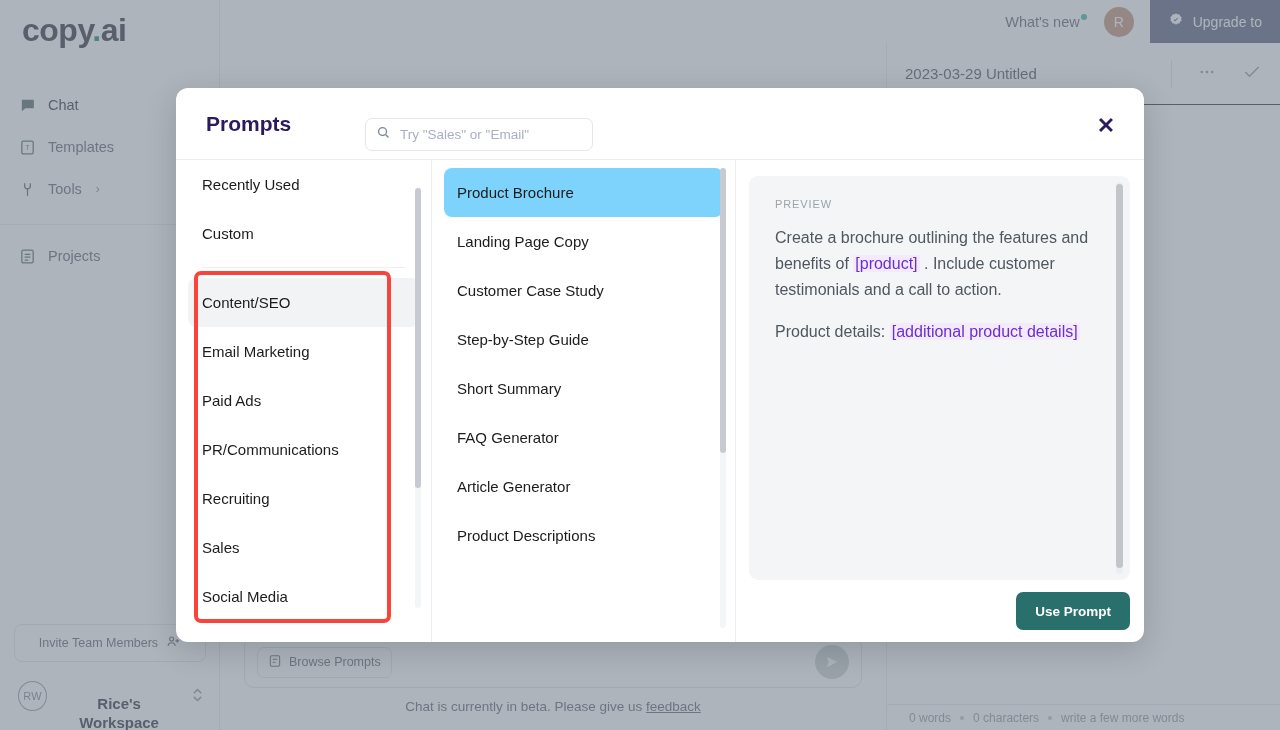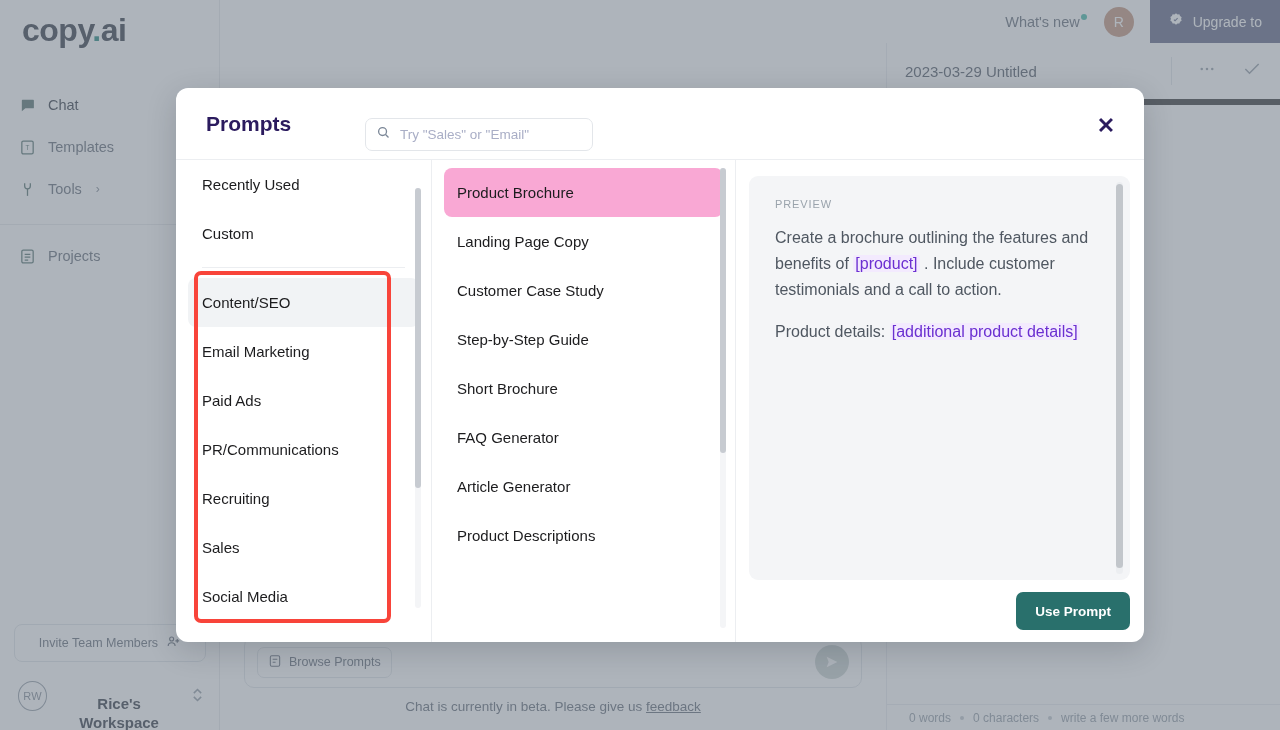--- a/index.html
+++ b/index.html
@@ -72,21 +72,21 @@
   }
   .upgrade {
     height: 43px; background: #6a6f8e; color: #ffffff;
     display: flex; align-items: center; gap: 9px; padding: 0 18px;
     font-size: 14px;
   }
   .upgrade svg { width: 16px; height: 16px; }
 
   .doc-header {
     position: absolute; left: 886px; top: 43px; right: 0; height: 62px;
-    border-bottom: 6px solid #404040; border-left: 1px solid #eceef1;
+    border-bottom: 1px solid #404040; border-left: 1px solid #eceef1;
     display: flex; align-items: center; padding: 0 18px;
   }
   .doc-title { font-size: 15px; color: #5c6470; }
   .doc-actions { margin-left: auto; display: flex; align-items: center; gap: 26px; color: #9aa3ac; }
   .vline { width: 1px; height: 28px; background: #e3e6ea; }
   .doc-body {
     position: absolute; left: 886px; top: 105px; right: 0; bottom: 26px;
     border-left: 1px solid #eceef1;
     padding: 62px 0 0 14px; color: #b6bcc4; font-size: 15px;
   }
@@ -189,21 +189,21 @@
   .col-prompts {
     position: relative; width: 304px; height: 482px;
     border-right: 1px solid #eceef1; overflow: hidden;
   }
   .prompt-list { padding: 8px 12px 0 12px; }
   .prompt-item {
     height: 49px; display: flex; align-items: center;
     padding: 0 13px; border-radius: 8px;
     font-size: 15px; color: #1c1c1e;
   }
-  .prompt-item.selected { background: #f9a8d4; }
+  .prompt-item.selected { background: #7dd3fc; }
   .scroll-track-prompts {
     position: absolute; right: 9px; top: 8px; width: 6px; height: 460px;
     background: #f4f5f7; border-radius: 3px;
   }
   .scroll-thumb-prompts {
     position: absolute; right: 9px; top: 8px; width: 6px; height: 285px;
     background: #c7cbd1; border-radius: 3px;
   }
 
   
@@ -460,21 +460,21 @@
           <div class="prompt-item">
             <span>Landing Page Copy</span>
           </div>
           <div class="prompt-item">
             <span>Customer Case Study</span>
           </div>
           <div class="prompt-item">
             <span>Step-by-Step Guide</span>
           </div>
           <div class="prompt-item">
-            <span>Short Brochure</span>
+            <span>Short Summary</span>
           </div>
           <div class="prompt-item">
             <span>FAQ Generator</span>
           </div>
           <div class="prompt-item">
             <span>Article Generator</span>
           </div>
           <div class="prompt-item">
             <span>Product Descriptions</span>
           </div>

